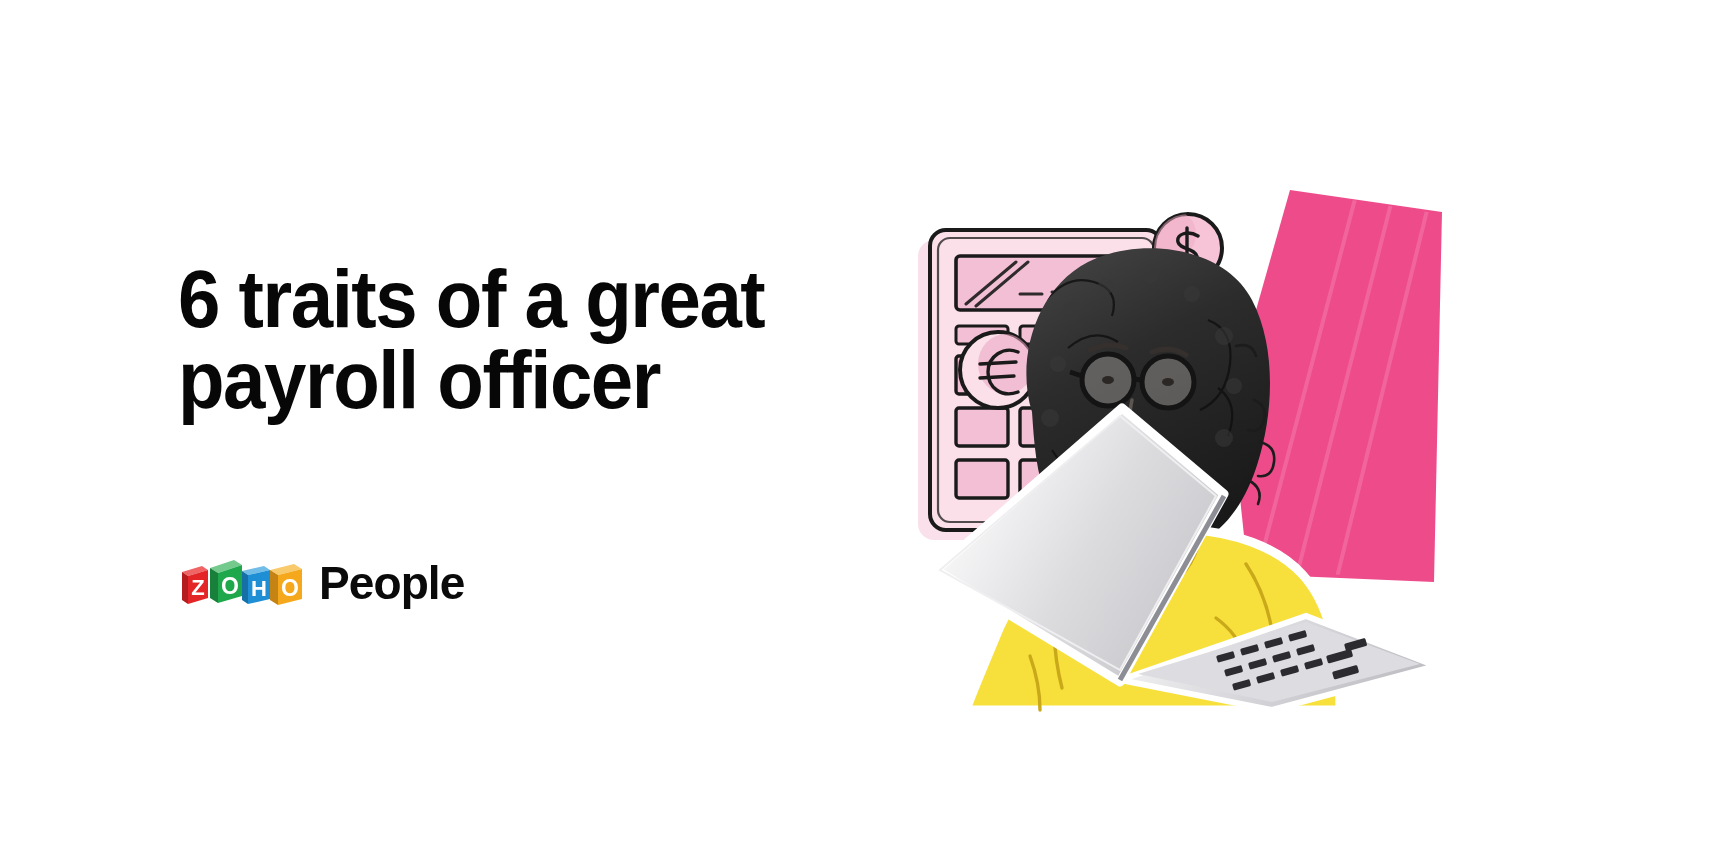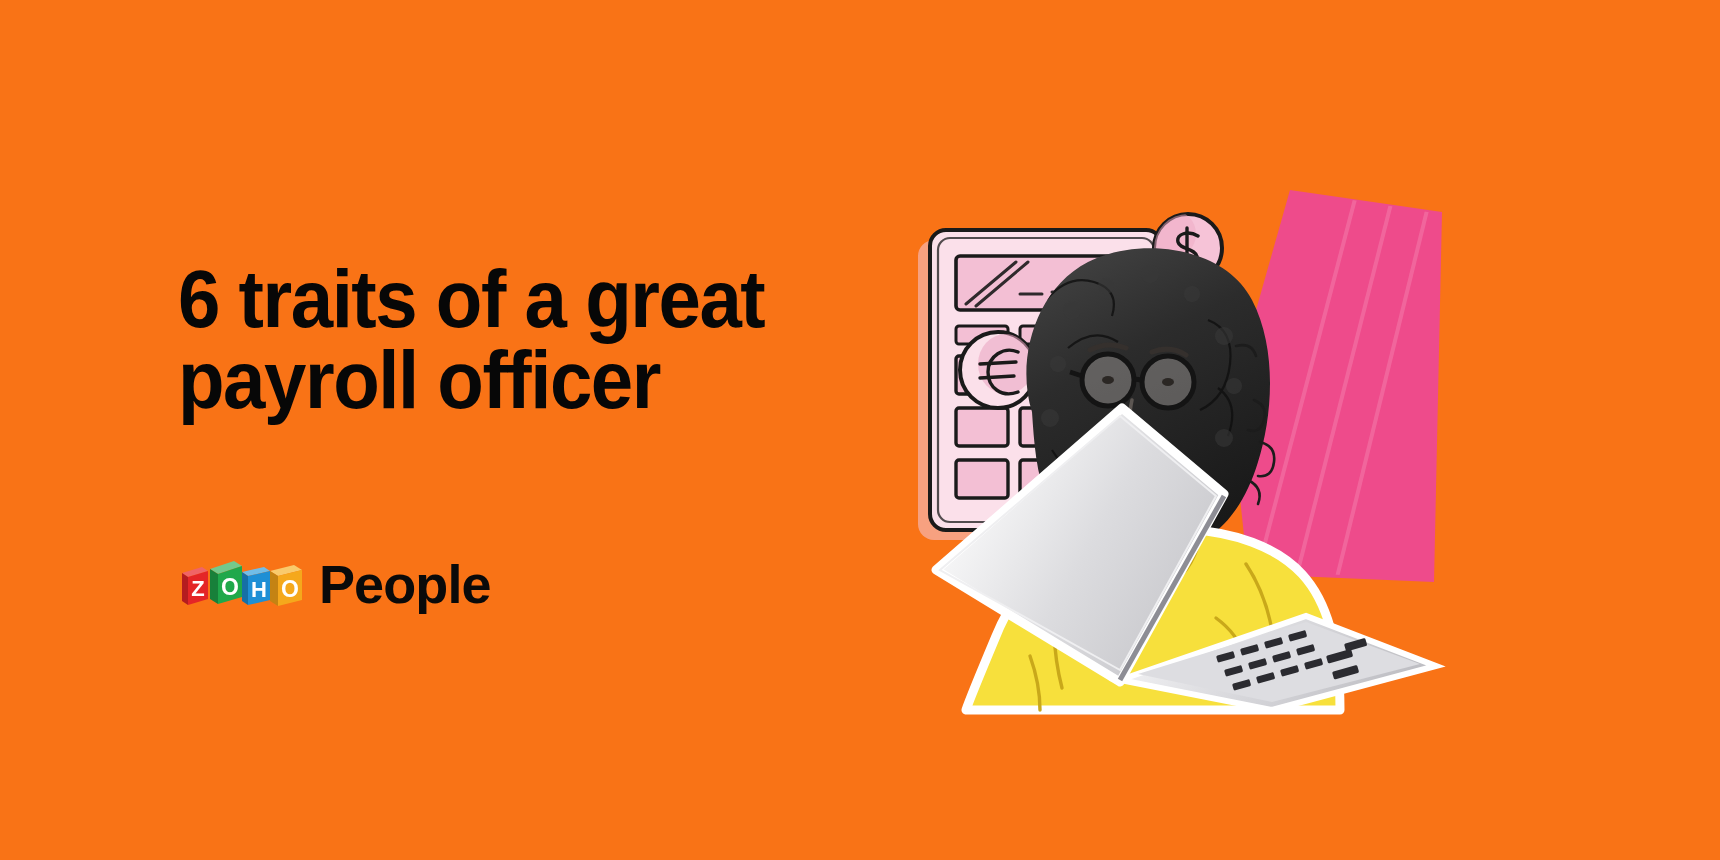--- a/index.html
+++ b/index.html
@@ -5,21 +5,21 @@
   * { margin:0; padding:0; box-sizing:border-box; }
   html,body { width:1720px; height:860px; overflow:hidden; }
   body {
     background:#FBD9E6;
     font-family:"Liberation Sans", sans-serif;
     position:relative;
   }
   #banner {
     position:absolute; inset:0;
     width:1720px; height:860px;
-    background:#f97316;
+    background:#ffffff;
     overflow:hidden;
   }
 
   
   .text-col {
     position:absolute;
     left:178px; top:258px;
     width:760px;
   }
   .headline {
@@ -35,21 +35,21 @@
   }
   .logo-row {
     position:absolute;
     left:178px; top:558px;
     display:flex; align-items:center; gap:13px;
   }
   .zoho-mark { display:block; }
   .people-word {
     font-family:"Liberation Sans", sans-serif;
     font-weight:700;
-    font-size:54px;
+    font-size:46px;
     letter-spacing:-0.9px;
     color:#0a0a0a;
     line-height:1;
     transform:translateY(-1px);
   }
 
   
   .art {
     position:absolute;
     left:820px; top:150px;

